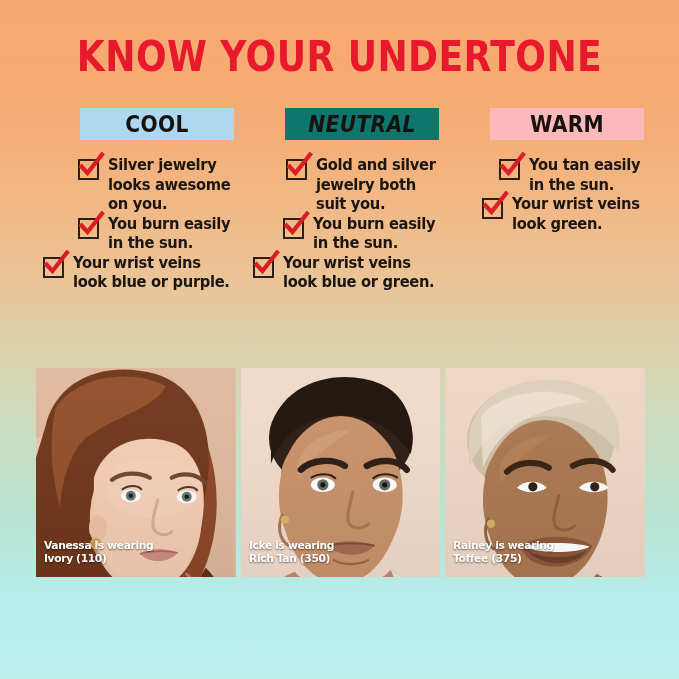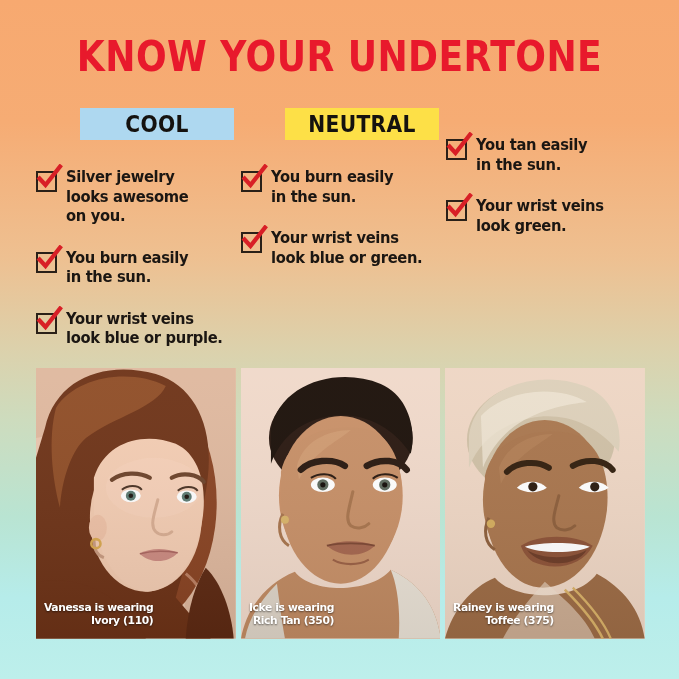--- a/index.html
+++ b/index.html
@@ -70,24 +70,24 @@
     font-weight: bold;
     font-size: 23px;
     letter-spacing: 0.4px;
     color: #15120f;
     transform: scaleX(0.88);
   }
 
   .col-header-wrap { overflow: hidden; margin-left: 44px; }
 
   .items {
-    margin-top: 28px;
+    margin-top: 16px;
     display: flex;
     flex-direction: column;
-    gap: 22px;
+    align-items: flex-end;
   }
 
   .item {
     display: flex;
     align-items: flex-start;
     gap: 9px;
   }
 
   .checkbox {
     position: relative;
@@ -134,23 +134,22 @@
     left: 36px;
     width: 609px;
     height: 271px;
     display: flex;
     gap: 5px;
   }
 
   .photo {
     position: relative;
     width: 199.7px;
-    height: 271px;
+    height: 209px;
     overflow: hidden;
-    text-align: right;
   }
 
   .photo-art {
     position: absolute;
     inset: 0;
   }
 
   .caption {
     position: absolute;
     left: 8px;
@@ -209,24 +208,35 @@
               <path d="M4.5 14.5 L10.5 21 L25 2.5" fill="none" stroke="#d81f26" stroke-width="4.2" stroke-linecap="square"></path>
             </svg>
           </span>
           <span class="item-text" style="color: rgb(27, 22, 18);">Your wrist veins
 look blue or purple.</span>
         </div>
       </div>
     </div>
 
     <div class="column">
-      <div class="col-header-wrap" style="background: #fde047;">
+      <div class="col-header-wrap" style="background: #0f766e; font-style: italic;">
         <div class="col-header">NEUTRAL</div>
       </div>
       <div class="items">
+        <div class="item">
+          <span class="checkbox">
+            <span class="box"></span>
+            <svg class="tick" viewBox="0 0 28 28">
+              <path d="M4.5 14.5 L10.5 21 L25 2.5" fill="none" stroke="#d81f26" stroke-width="4.2" stroke-linecap="square"></path>
+            </svg>
+          </span>
+          <span class="item-text" style="color: rgb(27, 22, 18);">Gold and silver
+jewelry both
+suit you.</span>
+        </div>
         <div class="item">
           <span class="checkbox">
             <span class="box"></span>
             <svg class="tick" viewBox="0 0 28 28">
               <path d="M4.5 14.5 L10.5 21 L25 2.5" fill="none" stroke="#d81f26" stroke-width="4.2" stroke-linecap="square"></path>
             </svg>
           </span>
           <span class="item-text" style="color: rgb(27, 22, 18);">You burn easily
 in the sun.</span>
         </div>
@@ -237,20 +247,23 @@
               <path d="M4.5 14.5 L10.5 21 L25 2.5" fill="none" stroke="#d81f26" stroke-width="4.2" stroke-linecap="square"></path>
             </svg>
           </span>
           <span class="item-text" style="color: rgb(27, 22, 18);">Your wrist veins
 look blue or green.</span>
         </div>
       </div>
     </div>
 
     <div class="column">
+      <div class="col-header-wrap" style="background: rgb(251, 184, 189);">
+        <div class="col-header">WARM</div>
+      </div>
       <div class="items">
         <div class="item">
           <span class="checkbox">
             <span class="box"></span>
             <svg class="tick" viewBox="0 0 28 28">
               <path d="M4.5 14.5 L10.5 21 L25 2.5" fill="none" stroke="#d81f26" stroke-width="4.2" stroke-linecap="square"></path>
             </svg>
           </span>
           <span class="item-text" style="color: rgb(27, 22, 18);">You tan easily
 in the sun.</span>

